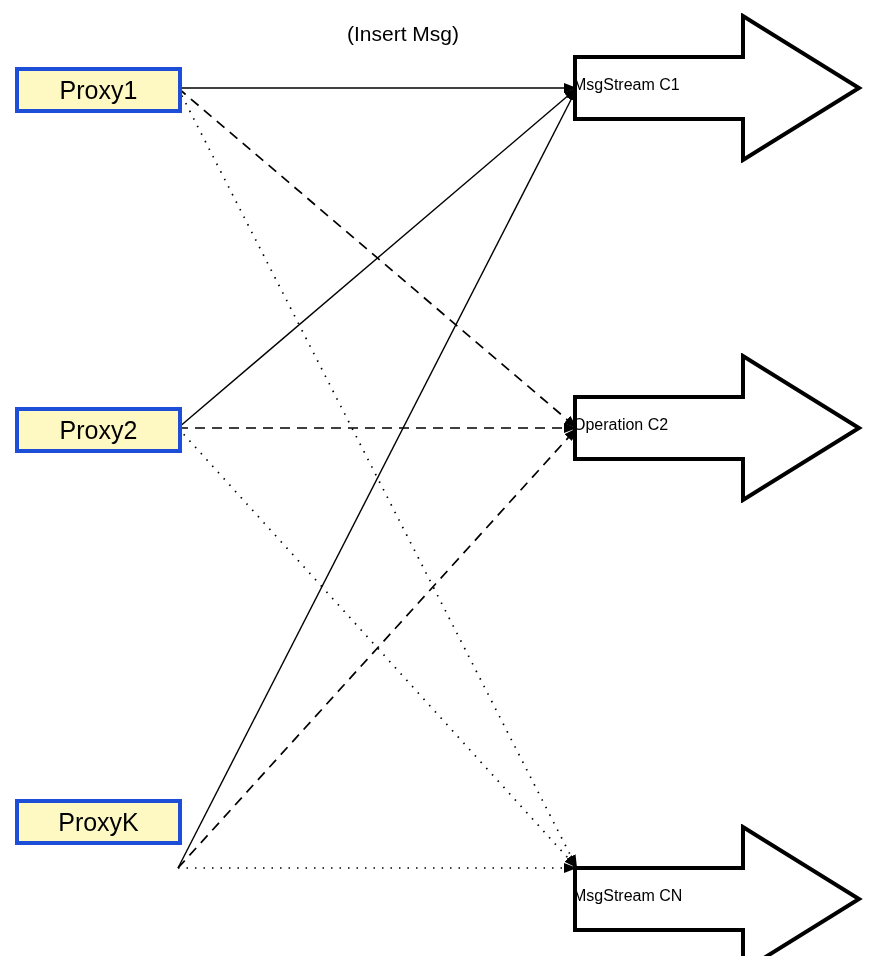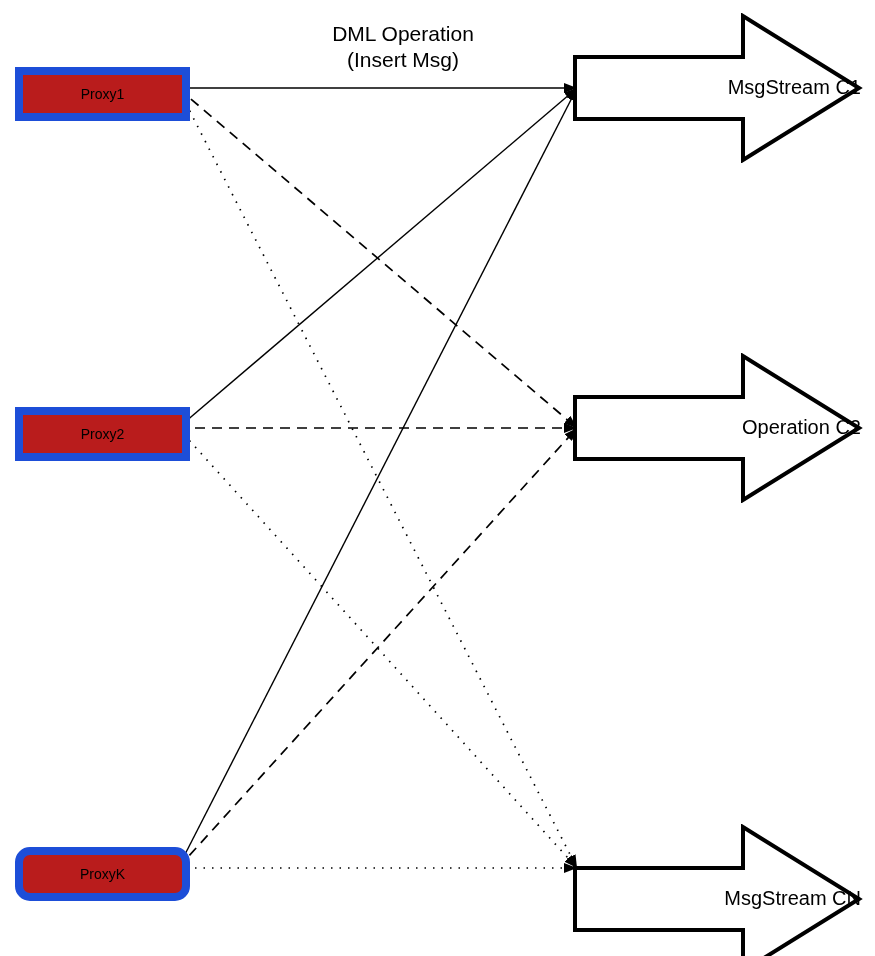--- a/index.html
+++ b/index.html
@@ -25,45 +25,45 @@
     text-align: center;
     font-size: 21px;
     line-height: 26px;
     white-space: nowrap;
   }
   .proxy-node {
     position: absolute;
     left: 15px;
     width: 159px;
     height: 38px;
-    border: 8px solid #1d4ed8;
-    background: #b91c1c;
+    border: 4px solid #1d4ed8;
+    background: #fef9c3;
     display: flex;
     align-items: center;
     justify-content: center;
-    font-size: 14px;
+    font-size: 25px;
   }
   .stream-arrow {
     position: absolute;
     left: 573px;
     width: 290px;
     height: 150px;
   }
   .stream-arrow svg { position: absolute; left: 0; top: 0; }
   .stream-label {
     position: absolute;
     left: 0; top: 63px;
     width: 288px;
-    text-align: right;
-    font-size: 20px;
+    text-align: left;
+    font-size: 16px;
     white-space: nowrap;
   }
   .p1 { top: 67px; }
   .p2 { top: 407px; text-align: center; }
-  .pk { top: 847px; border-radius: 15px; }
+  .pk { top: 799px; }
   .s1 { top: 13px; }
   .s2 { top: 353px; }
   .sn { top: 824px; }
 </style>
 </head>
 <body>
 
 <div id="canvas">
 
   <svg id="edge-layer" viewBox="0 0 875 956" xmlns="http://www.w3.org/2000/svg">
@@ -79,21 +79,20 @@
         <line x1="178" y1="428" x2="577" y2="88" stroke="#000000" stroke-width="1.4" marker-end="url(#arrhead)"></line>
         <line x1="178" y1="428" x2="577" y2="428" stroke="#000000" stroke-width="1.7" stroke-dasharray="10 7" marker-end="url(#arrhead)"></line>
         <line x1="178" y1="428" x2="577" y2="868" stroke="#000000" stroke-width="1.7" stroke-dasharray="1.5 7" marker-end="url(#arrhead)"></line>
         <line x1="178" y1="868" x2="577" y2="88" stroke="#000000" stroke-width="1.4" marker-end="url(#arrhead)"></line>
         <line x1="178" y1="868" x2="577" y2="428" stroke="#000000" stroke-width="1.7" stroke-dasharray="10 7" marker-end="url(#arrhead)"></line>
         <line x1="178" y1="868" x2="577" y2="868" stroke="#000000" stroke-width="1.7" stroke-dasharray="1.5 7" marker-end="url(#arrhead)"></line>
       </g>
   </svg>
 
   <div class="title">
-    <div>DML Operation</div>
     <div>(Insert Msg)</div>
   </div>
 
   <div class="proxy-node p1">
     <span>Proxy1</span>
   </div>
   <div class="proxy-node p2">
     <span>Proxy2</span>
   </div>
   <div class="proxy-node pk">

